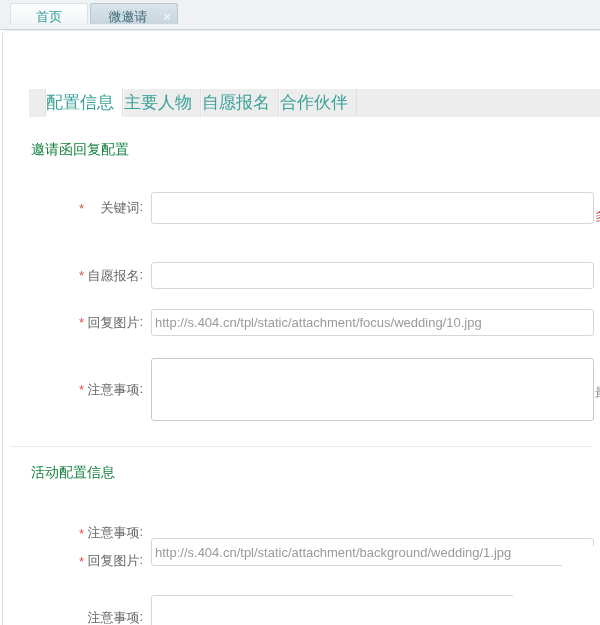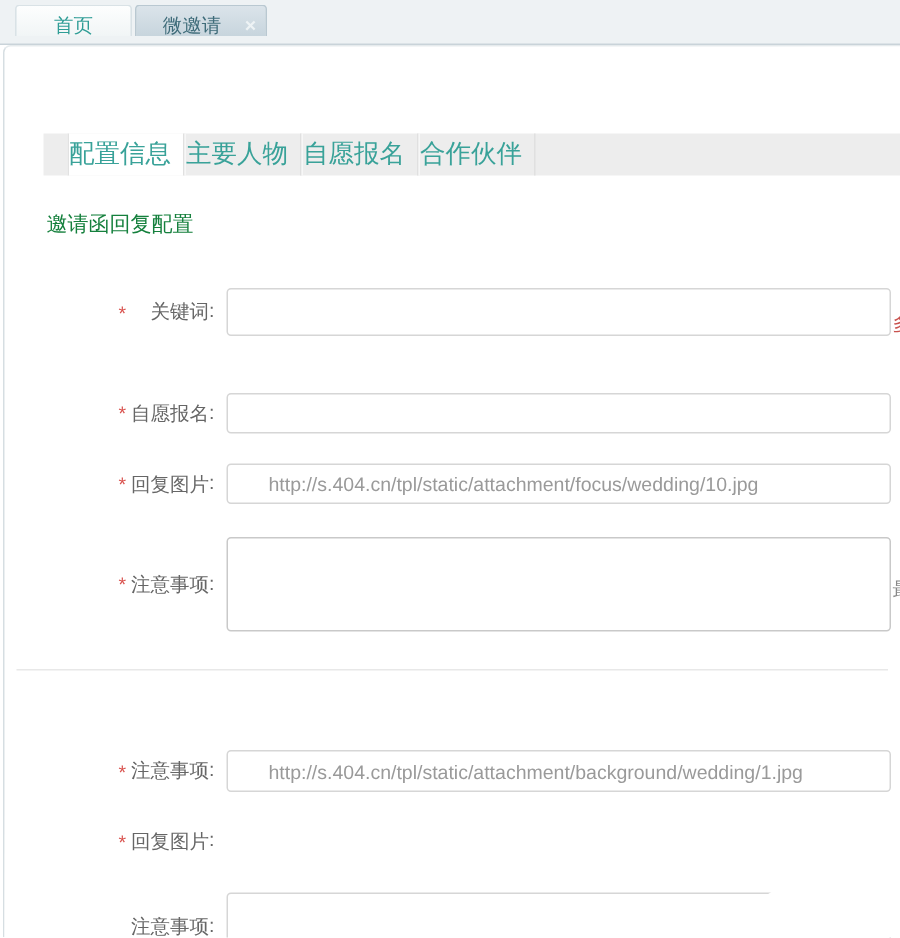--- a/index.html
+++ b/index.html
@@ -42,31 +42,31 @@
 
   
   .row { position:absolute; left:0; right:0; padding-left:76px;
     display:flex; align-items:center; }
   .marker { color:#d9534f; width:8px; font-size:13px; }
   .flabel { width:56px; display:flex; justify-content:flex-end;
     color:#666; font-size:13px; }
   .fcolon { color:#666; }
   .tinput, .tarea { margin-left:8px; width:443px; border:1px solid #d6d6d6;
     border-radius:3px; background:#fff; color:#9a9a9a; font-size:13px;
-    padding:0 27px; outline:none;
+    padding:0 3px; outline:none;
     font-family:"Liberation Sans","DejaVu Sans",sans-serif; }
   .tarea { padding-top:4px; resize:none; border-color:#c9c9c9; }
   .r1 { top:161px; } .r1 .tinput { height:32px; }
   .hint { position:absolute; left:148px; top:201px; color:#c9524e; font-size:12px; }
   .r2 { top:231px; } .r2 .tinput { height:27px; }
   .r3 { top:278px; } .r3 .tinput { height:27px; }
   .r4 { top:327px; } .r4 .tarea { height:63px; }
   .divider { position:absolute; top:415px; left:8px; right:8px;
     border-top:1px solid #e8e8e8; }
-  .r5 { top:469px; } .r5 .tinput { height:28px; }
+  .r5 { top:469px; } .r5 .tinput { height:28px;margin-top:38px; }
   .r6 { top:521px; } .r6 .tinput { height:28px; }
   .r7 { top:564px; } .r7 .tinput { height:46px; }
 
   
   .frag { position:absolute; font-size:13px; }
   .frag-a { left:592px; top:176px; color:#c9524e; }
   .frag-b { left:592px; top:353px; color:#888; }
 
   
   .wipe { position:absolute; left:465px; top:542px; width:135px; height:83px;
@@ -129,20 +129,21 @@
     <span class="flabel">
       <span>注意事项</span>
       <span class="fcolon">:</span>
     </span>
     <textarea class="tarea" style=""></textarea>
   </div>
   <div class="frag frag-b">最</div>
 
   <div class="divider"></div>
 
+  <div class="sec-title t2">活动配置信息</div>
 
   <div class="row r5">
     <span class="marker">*</span>
     <span class="flabel">
       <span>注意事项</span>
       <span class="fcolon">:</span>
     </span>
     <input type="text" class="tinput" value="http://s.404.cn/tpl/static/attachment/background/wedding/1.jpg" style="">
   </div>
 

